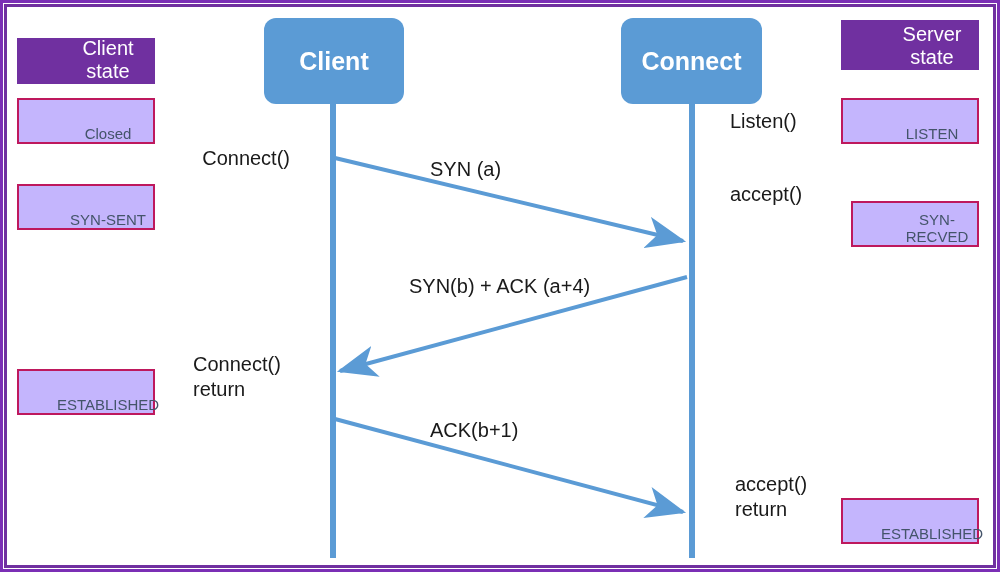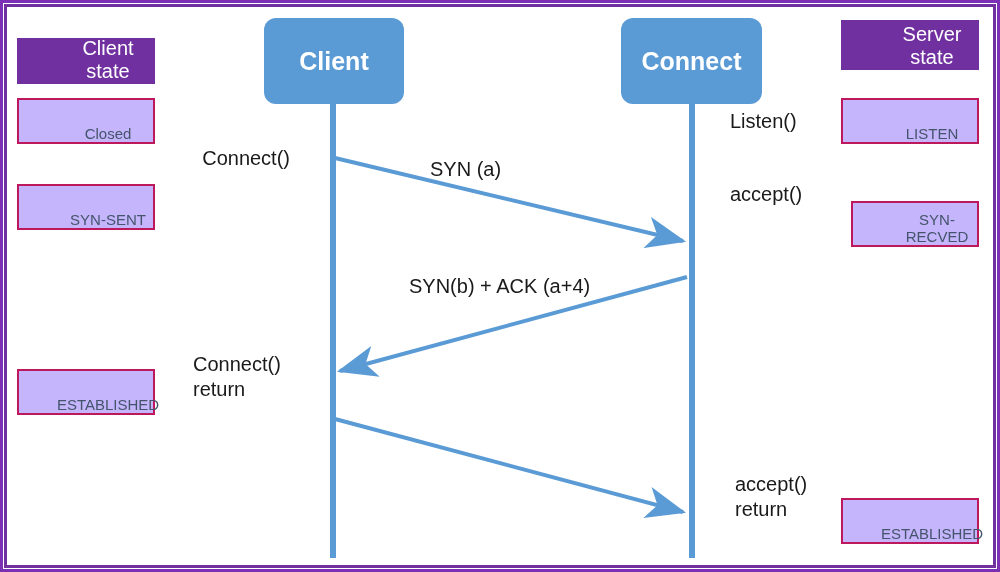--- a/index.html
+++ b/index.html
@@ -184,17 +184,18 @@
 
   <div class="label" style="left:730px; top:182px; width:160px;">accept()</div>
 
   <div class="label" style="left:735px; top:472px; width:160px;">accept()
 return</div>
 
   <div class="label center" style="left:430px; top:157px; width:200px;">SYN (a)</div>
 
   <div class="label center" style="left:409px; top:274px; width:250px;">SYN(b) + ACK (a+4)</div>
 
+  <div class="label center" style="left:430px; top:418px; width:200px;">ACK(b+1)</div>
 
   <div class="frame-outer"></div>
   <div class="frame-inner"></div>
 
 </div>
 
 </body></html>

